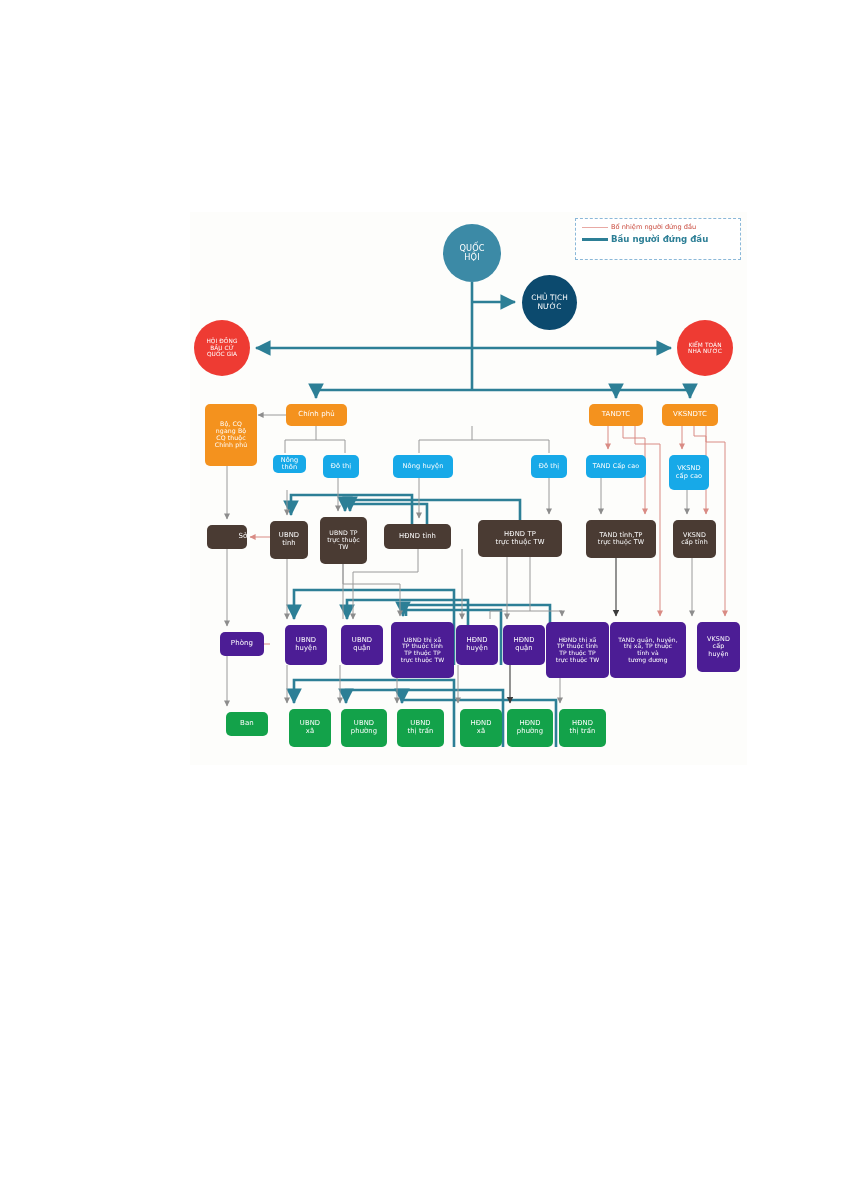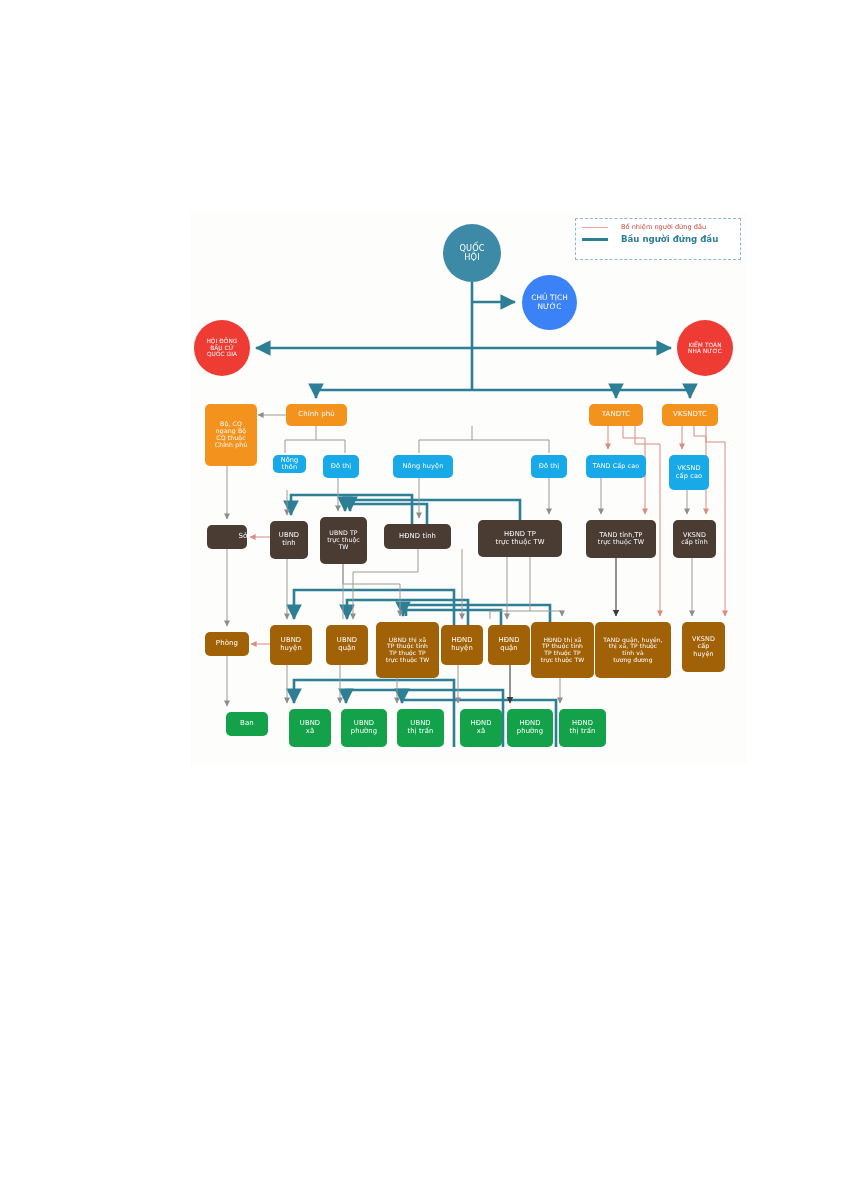--- a/index.html
+++ b/index.html
@@ -33,40 +33,40 @@
     line-height:1.12;
     letter-spacing:.1px;
     z-index:5;
     padding:2px 3px;
   }
   .circle{border-radius:50%;}
   .rbox{border-radius:5px;}
 
   
   .c-teal   {background:#3c8aa6;}
-  .c-green  {background:#3b82f6;}
+  .c-green  {background:#0c4a6e;}
   .c-red    {background:#ee3b33;}
   .c-orange {background:#f4921e;}
   .c-cyan   {background:#17a9e8;}
   .c-brown  {background:#4a3b33;}
-  .c-blue   {background:#a16207;}
+  .c-blue   {background:#4c1d95;margin-left:15px;}
   .c-gr2    {background:#13a24a;margin-left:19px;}
 
   
   #legend{
     position:absolute;
     left:385px; top:6px;
     width:166px; height:42px;
     border:1px dashed #8bb8d8;
     background:#ffffff;
     box-sizing:border-box;
     padding:4px 6px 0 6px;
     z-index:9;
   }
-  .leg-row{display:flex;align-items:center;gap:13px;margin-bottom:3px;}
+  .leg-row{display:flex;align-items:center;gap:3px;margin-bottom:3px;}
   .leg-line-thin{width:26px;height:0;border-top:1px solid #e8a9a4;flex:0 0 auto;}
   .leg-line-thick{width:26px;height:0;border-top:3px solid #2d7f96;flex:0 0 auto;}
   .leg-t1{font-size:6.6px;color:#c94a3d;white-space:nowrap;}
   .leg-t2{font-size:8.6px;color:#2d7f96;white-space:nowrap;font-weight:600;}
 </style>
 </head>
 <body>
 
 <div id="page">
 

